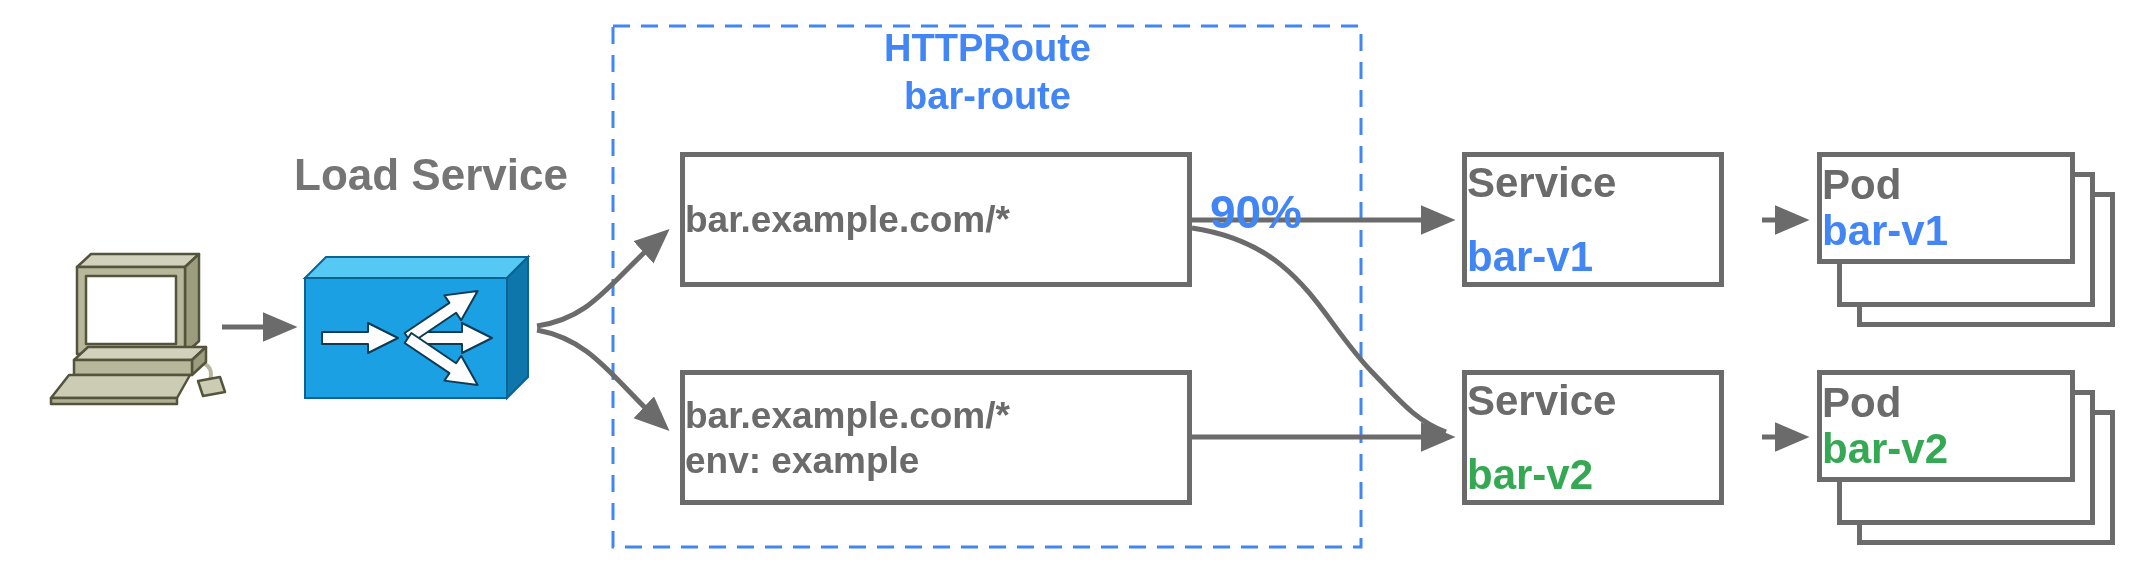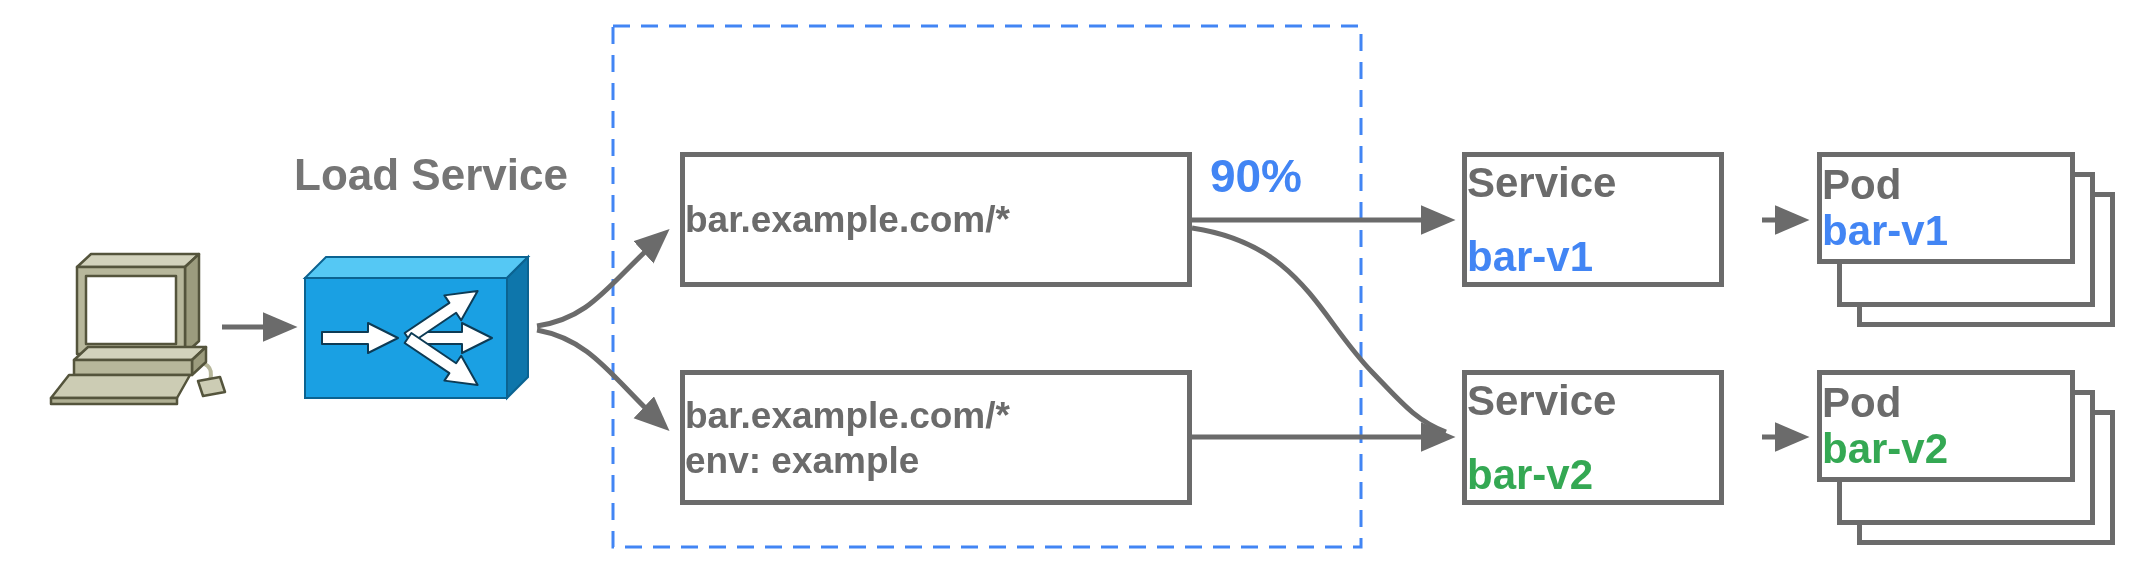--- a/index.html
+++ b/index.html
@@ -23,21 +23,21 @@
   .rule-1{top:152px;}
   .rule-2{top:370px;}
   .svc-box{left:1462px;width:262px;height:135px;font-size:42px;font-weight:700;line-height:46px;gap:28px;}
   .svc-1{top:152px;}
   .svc-2{top:370px;}
   .pod-layer{
     position:absolute;width:258px;height:135px;background:#ffffff;
     border:5px solid #6B6B6B;box-sizing:border-box;
   }
   .pod-front{left:1817px;width:258px;height:112px;font-size:42px;font-weight:700;line-height:46px;}
-  .pct{width:150px;font-size:46px;line-height:48px;}
+  .pct{width:150px;font-size:46px;line-height:48px;margin-top:36px;}
   .pct-90{left:1181px;top:152px;}
   .pct-10{left:1180px;top:288px;}
 </style>
 </head>
 <body>
 
 <div class="canvas">
 
   <svg class="layer" viewBox="0 0 2149 573">
     <defs>
@@ -82,20 +82,24 @@
       <path d="M1192,220 L1448,220" marker-end="url(#ah)"></path>
       <path d="M1192,228 C1300,244 1318,316 1372,372 C1400,401 1416,421 1446,432"></path>
       <path d="M1192,437 L1448,437" marker-end="url(#ah)"></path>
       <path d="M1762,220 L1802,220" marker-end="url(#ah)"></path>
       <path d="M1762,437 L1802,437" marker-end="url(#ah)"></path>
     </g>
   </svg>
 
   <div class="lbl lb-label">Load Service</div>
 
+  <div class="lbl rg-title">
+    <div>HTTPRoute</div>
+    <div>bar-route</div>
+  </div>
 
   <div class="node rule-box rule-1">
     <div>bar.example.com/*</div>
   </div>
   <div class="node rule-box rule-2">
     <div>bar.example.com/*</div>
     <div>env: example</div>
   </div>
 
   <div class="lbl blue pct pct-90">90%</div>

